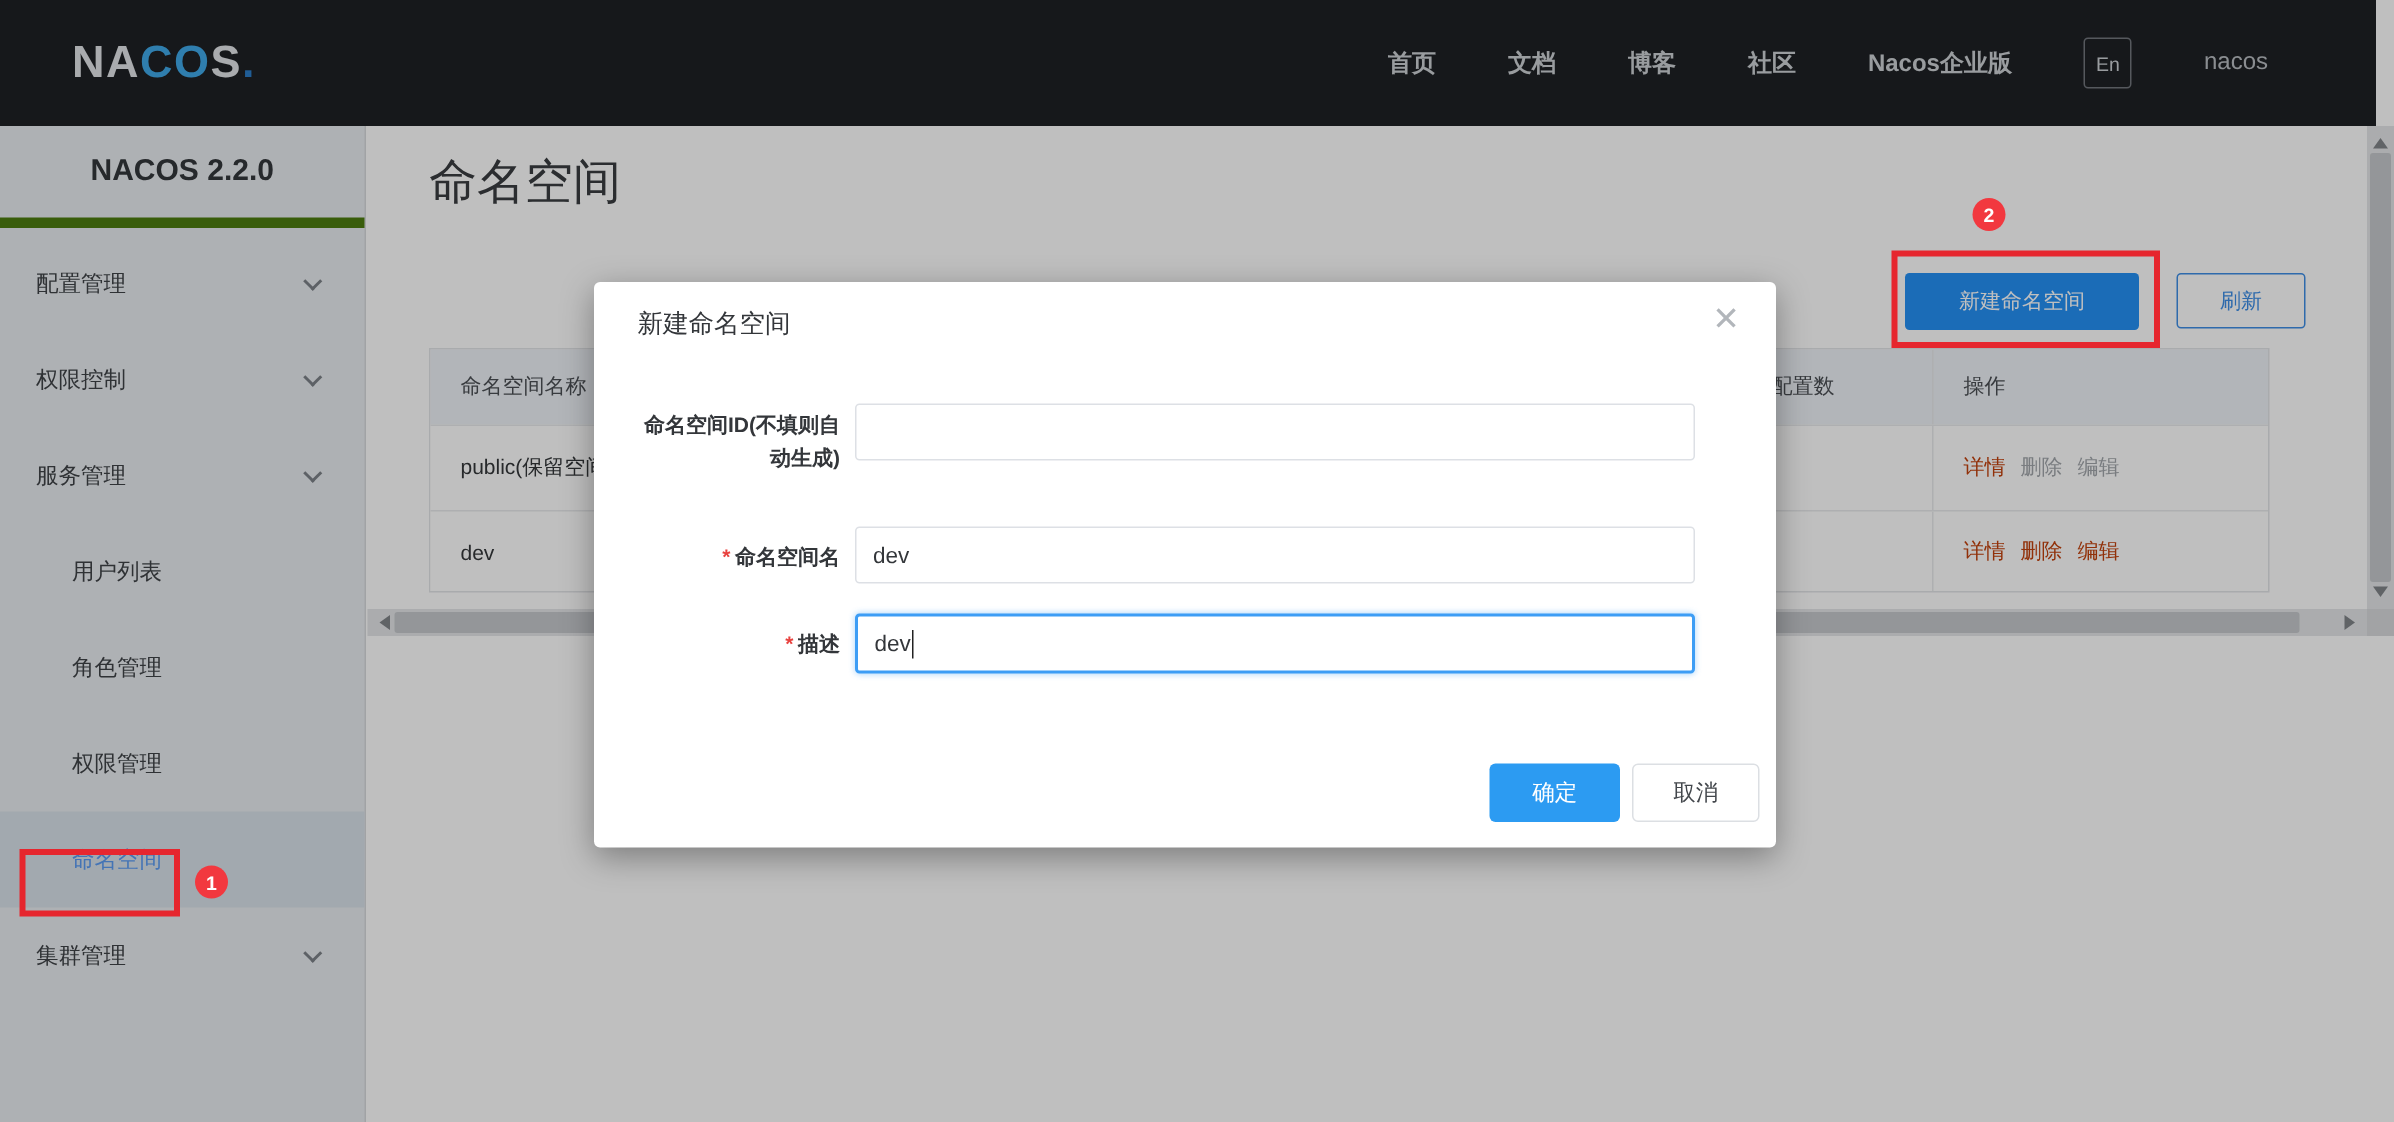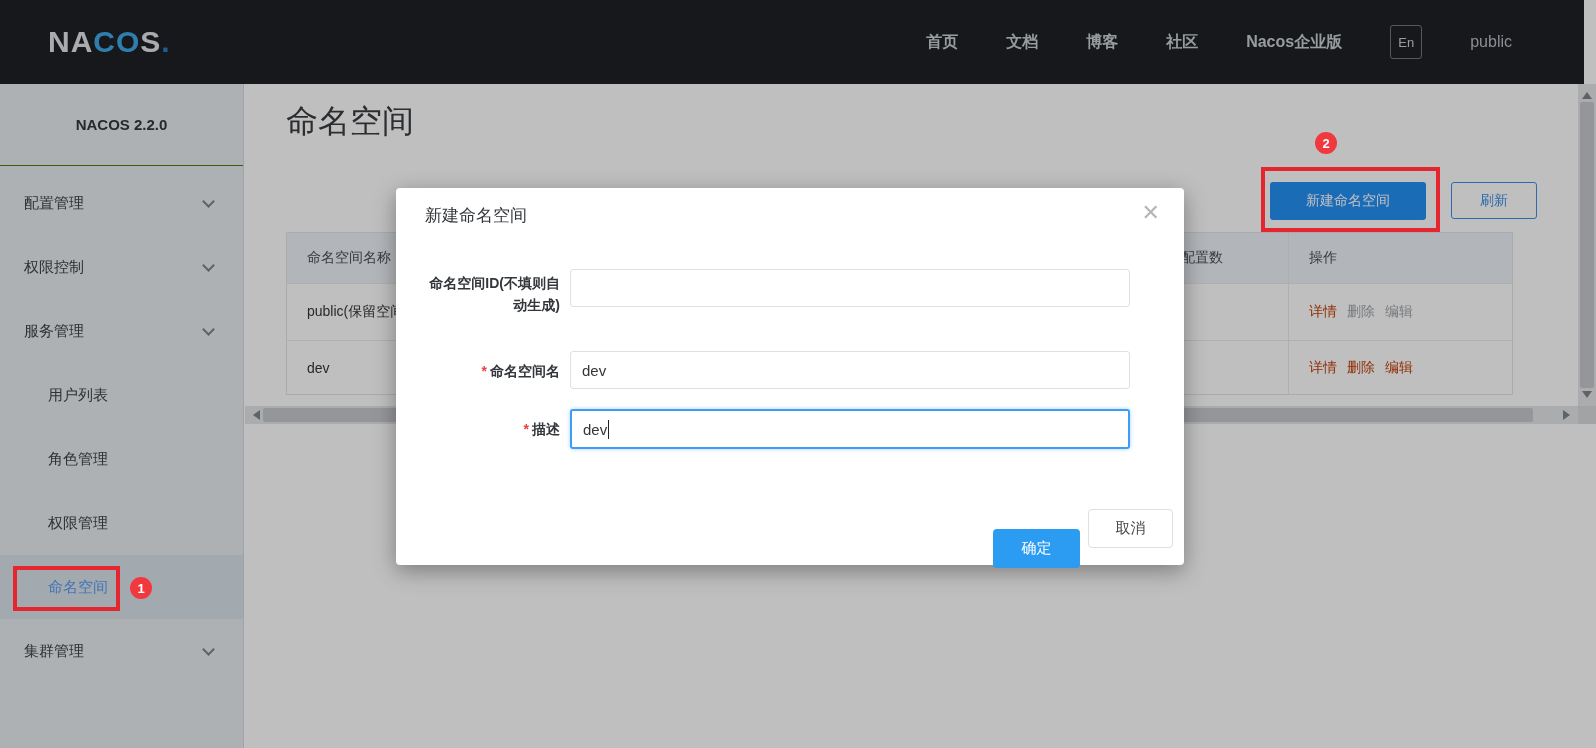--- a/index.html
+++ b/index.html
@@ -16,22 +16,22 @@
   .logo .b2 { color:#2b7cc9; }
   .topnav { margin-left:auto; margin-right:72px; display:flex; align-items:center; gap:48px; }
   .topnav .nav-link { color:#ccd0d4; font-size:16px; cursor:pointer; white-space:nowrap;font-weight:bold; }
   .lang-btn { width:32px; height:34px; border:1px solid #72767c; border-radius:3px;
     color:#ccd0d4; font-size:13px; display:flex; align-items:center; justify-content:center; cursor:pointer; }
   .user-name { color:#b9bdc2; font-size:16px; cursor:pointer; }
 
   
   .sidebar { position:absolute; left:0; top:84px; width:244px; height:664px;
     background:#e9ecf0; border-right:1px solid #d7dadd; z-index:5; }
-  .side-version { height:82px; display:flex; align-items:center; justify-content:center;
-    font-size:15px; font-weight:bold; color:#33373b; border-bottom:1px solid #4d7c0f; }
+  .side-version { height:68px; display:flex; align-items:center; justify-content:center;
+    font-size:20px; font-weight:bold; color:#33373b; border-bottom:7px solid #4d7c0f; }
   .menu { padding-top:5px; }
   .menu-item { position:relative; height:64px; display:flex; align-items:center;
     font-size:15px; color:#3f4347; cursor:pointer; }
   .menu-item .lbl { margin-left:24px; }
   .menu-item.sub .lbl { margin-left:48px; }
   .menu-item.selected { background:#d9e2ea; }
   .menu-item.selected .lbl { color:#5b9bf2; }
   .chev { position:absolute; right:30px; top:26px; width:9px; height:9px;
     border-right:2px solid #7d8288; border-bottom:2px solid #7d8288; transform:rotate(45deg); }
 
@@ -80,21 +80,21 @@
   .modal-close { position:absolute; right:24px; top:12px; font-size:22px; color:#b2b6bb; cursor:pointer; }
   .field-label { position:absolute; left:20px; width:144px; text-align:right;
     font-size:14px; font-weight:bold; color:#33363a; line-height:22px; }
   .field-label .star { color:#e8423f; margin-right:3px; font-weight:bold; }
   .f-input { position:absolute; left:174px; width:560px; height:38px;
     border:1px solid #dde0e5; border-radius:3px; background:#fff;
     display:flex; align-items:center; padding-left:11px; font-size:15px; color:#33363a; cursor:text; }
   .f-input.focused { border:2px solid #3d9df5; box-shadow:0 0 4px rgba(61,157,245,0.45); height:40px; }
   .caret { display:inline-block; width:1px; height:19px; background:#222; margin-left:1px; }
   .btn-ok { position:absolute; left:597px; top:321px; width:87px; height:39px;
-    background:#2c9bf2; color:#fff; font-size:15px; border:none; border-radius:4px; cursor:pointer;margin-top:20px; }
+    background:#2c9bf2; color:#fff; font-size:15px; border:none; border-radius:4px; cursor:pointer; }
   .btn-cancel { position:absolute; left:692px; top:321px; width:85px; height:39px;
     background:#fff; color:#43474c; font-size:15px; border:1px solid #dcdfe3; border-radius:4px; cursor:pointer; }
 
   
   .anno-box { position:absolute; border:4px solid #e6262e; z-index:70; }
   .anno-box.b1 { left:13px; top:566px; width:107px; height:45px; }
   .anno-box.b2 { left:1261px; top:167px; width:179px; height:65px; }
   .anno-badge { position:absolute; width:22px; height:22px; border-radius:50%;
     background:#f2383f; color:#fff; font-size:13px; font-weight:bold;
     display:flex; align-items:center; justify-content:center; z-index:70; }
@@ -108,21 +108,21 @@
 
   <div class="topbar">
     <div class="logo"><span class="g">NA</span><span class="b1">CO</span><span class="g">S</span><span class="b2">.</span></div>
     <div class="topnav">
       <span class="nav-link">首页</span>
       <span class="nav-link">文档</span>
       <span class="nav-link">博客</span>
       <span class="nav-link">社区</span>
       <span class="nav-link">Nacos企业版</span>
       <span class="lang-btn">En</span>
-      <span class="user-name">public</span>
+      <span class="user-name">nacos</span>
     </div>
   </div>
 
   <div class="sidebar">
     <div class="side-version">NACOS 2.2.0</div>
     <div class="menu">
       <div class="menu-item">
         <span class="lbl">配置管理</span>
         <span class="chev"></span>
       </div>

